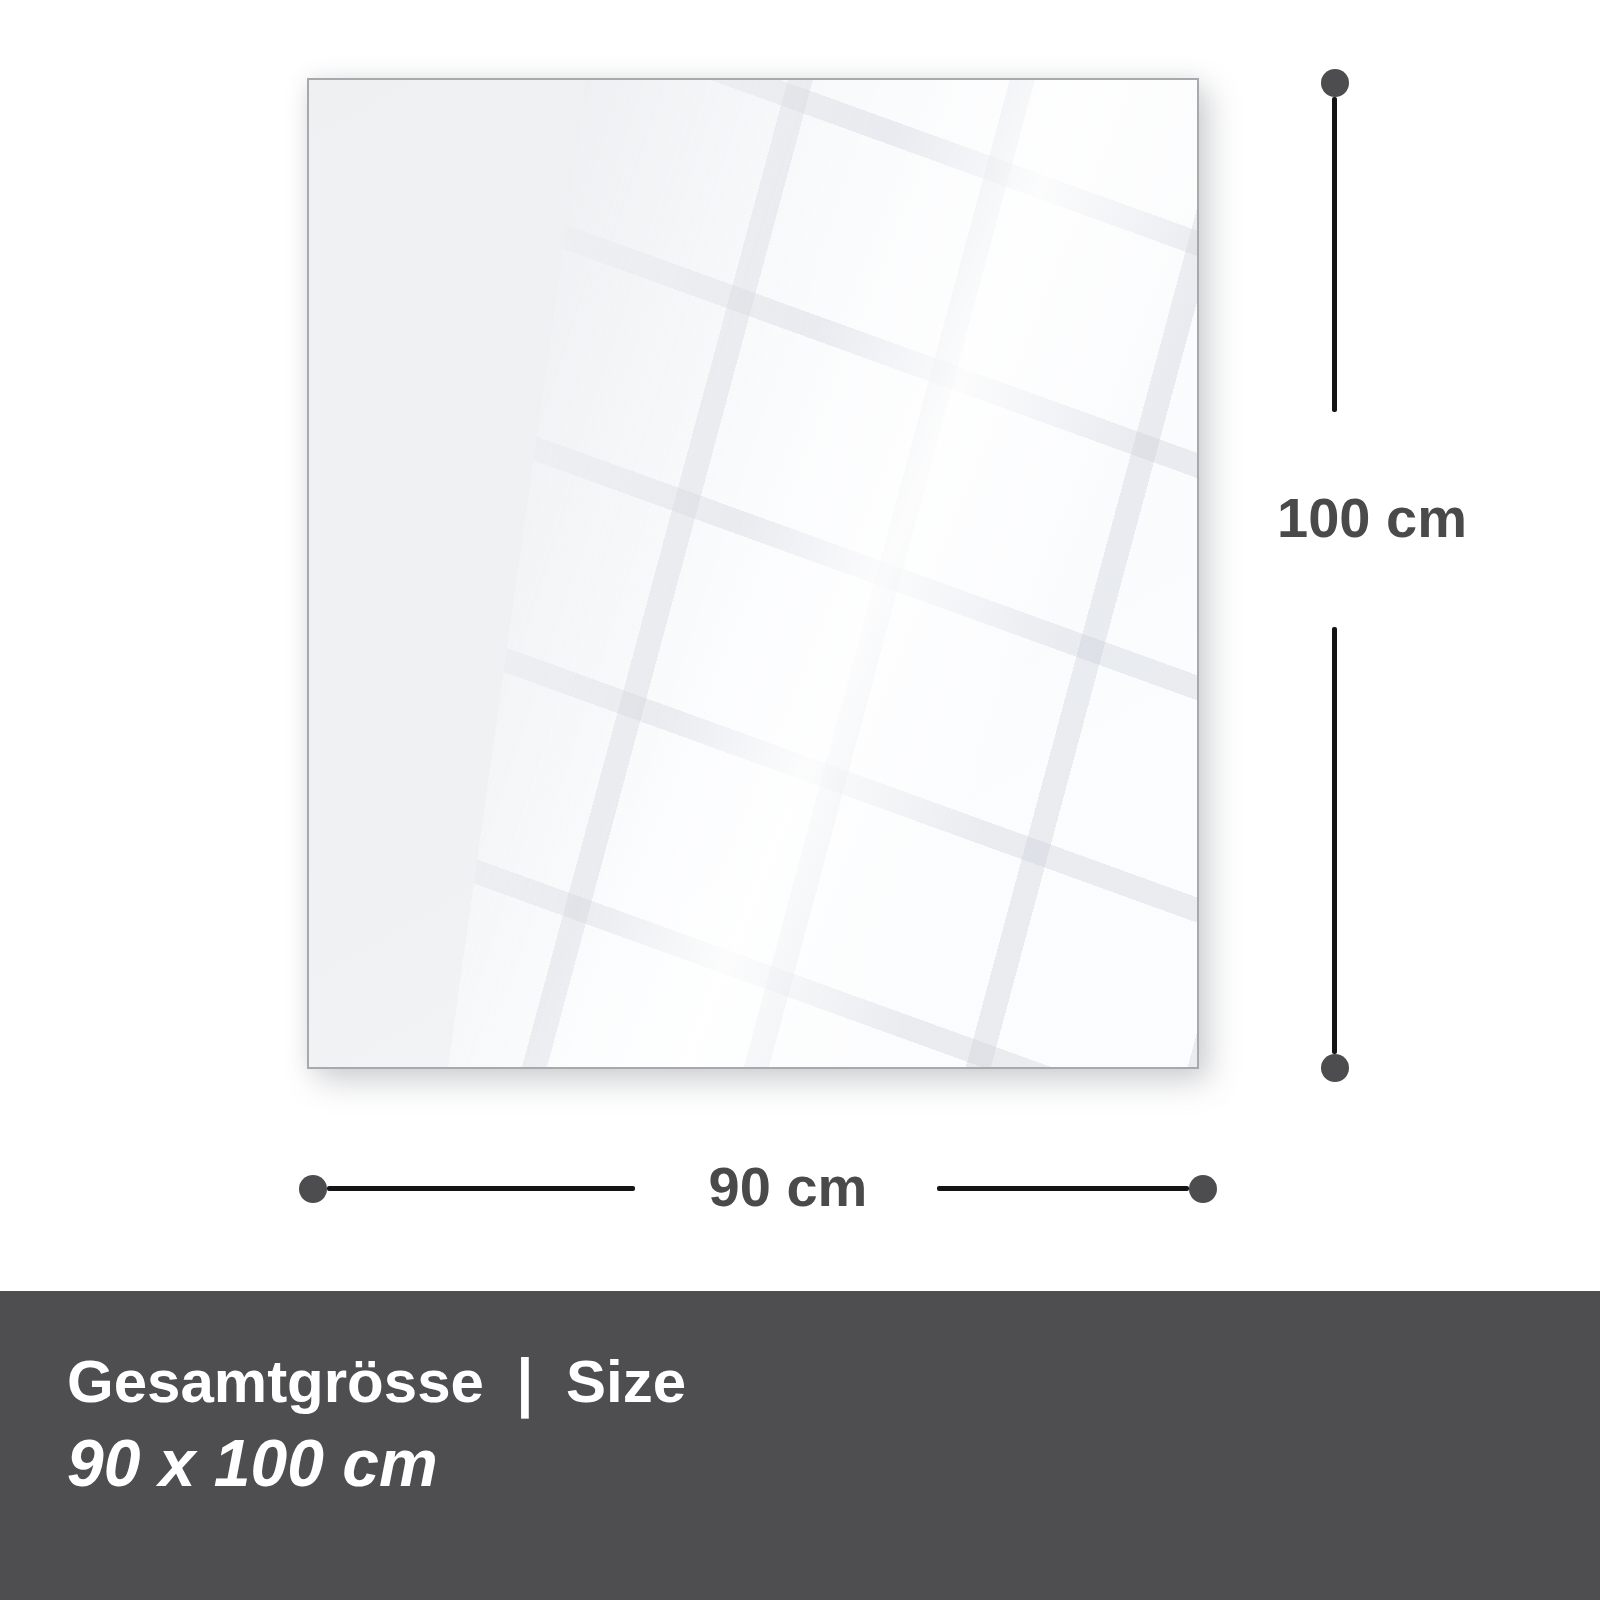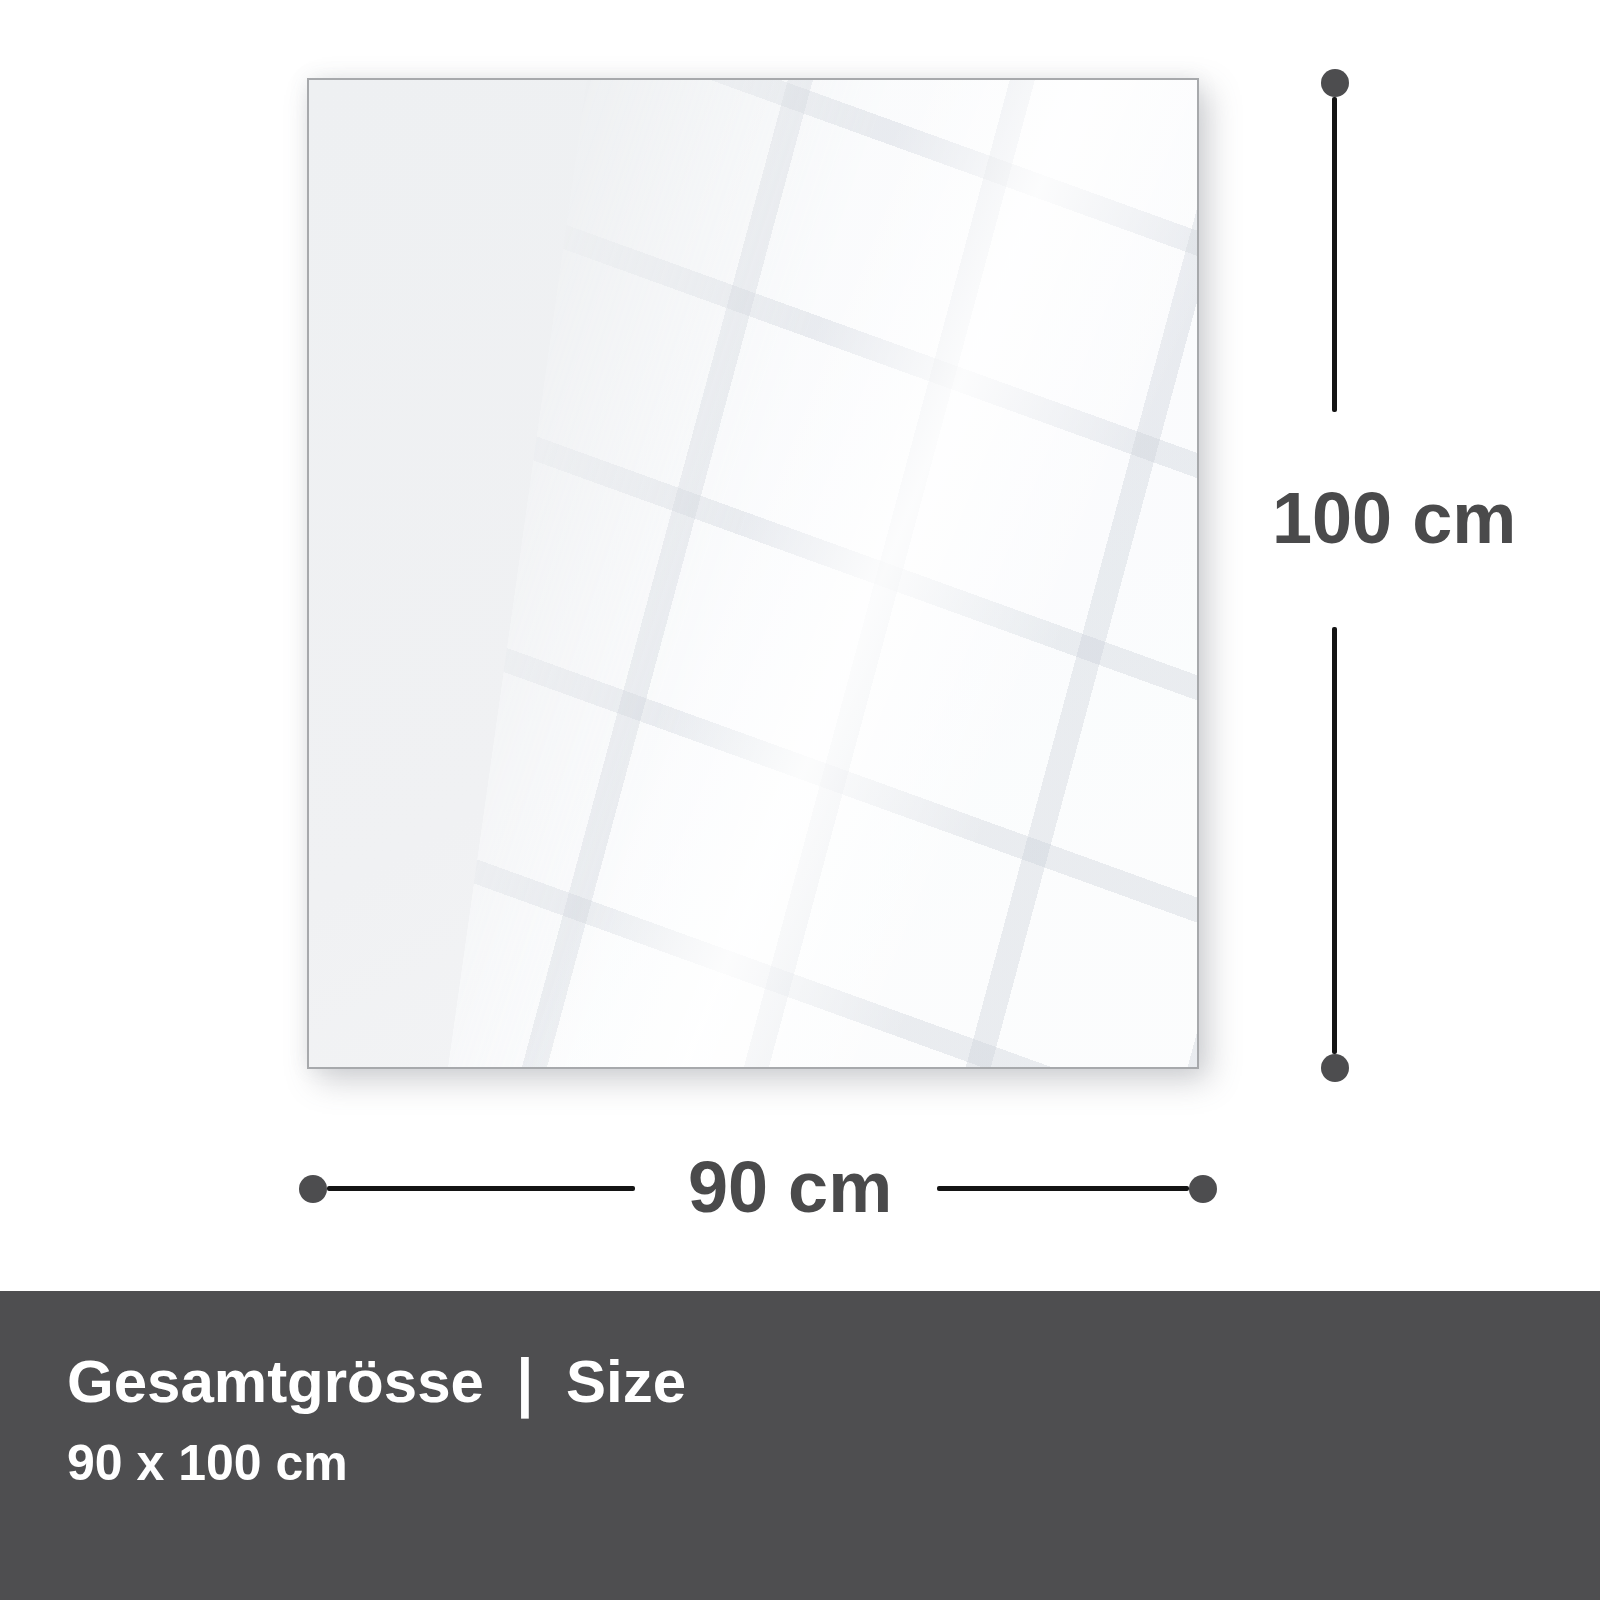--- a/index.html
+++ b/index.html
@@ -69,21 +69,21 @@
   .hseg {
     position: absolute;
     height: 5px;
     background: #141414;
     border-radius: 2px;
   }
   .dim-label {
     position: absolute;
     width: 200px;
     text-align: center;
-    font-size: 72px;
+    font-size: 56px;
     font-weight: bold;
     line-height: 56px;
     color: #4a4a4b;
     white-space: nowrap;
   }
 
   
   .v-dot-top    { left: 1321px; top: 69px; }
   .v-seg-1      { left: 1332px; top: 97px;  height: 315px; }
   .v-label      { left: 1272px; top: 490px; }
@@ -115,24 +115,25 @@
     line-height: 66px;
     white-space: nowrap;
   }
   .footer-line1 .sep {
     display: inline-block;
     margin: 0 16px;
     transform: scaleY(1.08);
   }
   .footer-line2 {
     margin-top: 12px;
-    font-size: 50px;
+    font-size: 66px;
     font-weight: bold;
     line-height: 72px;
     white-space: nowrap;
+    font-style: italic;
   }
 </style>
 </head>
 <body>
 
 <div class="canvas">
 
   <div class="panel">
     <div class="reflection"></div>
     <div class="glare"></div>

